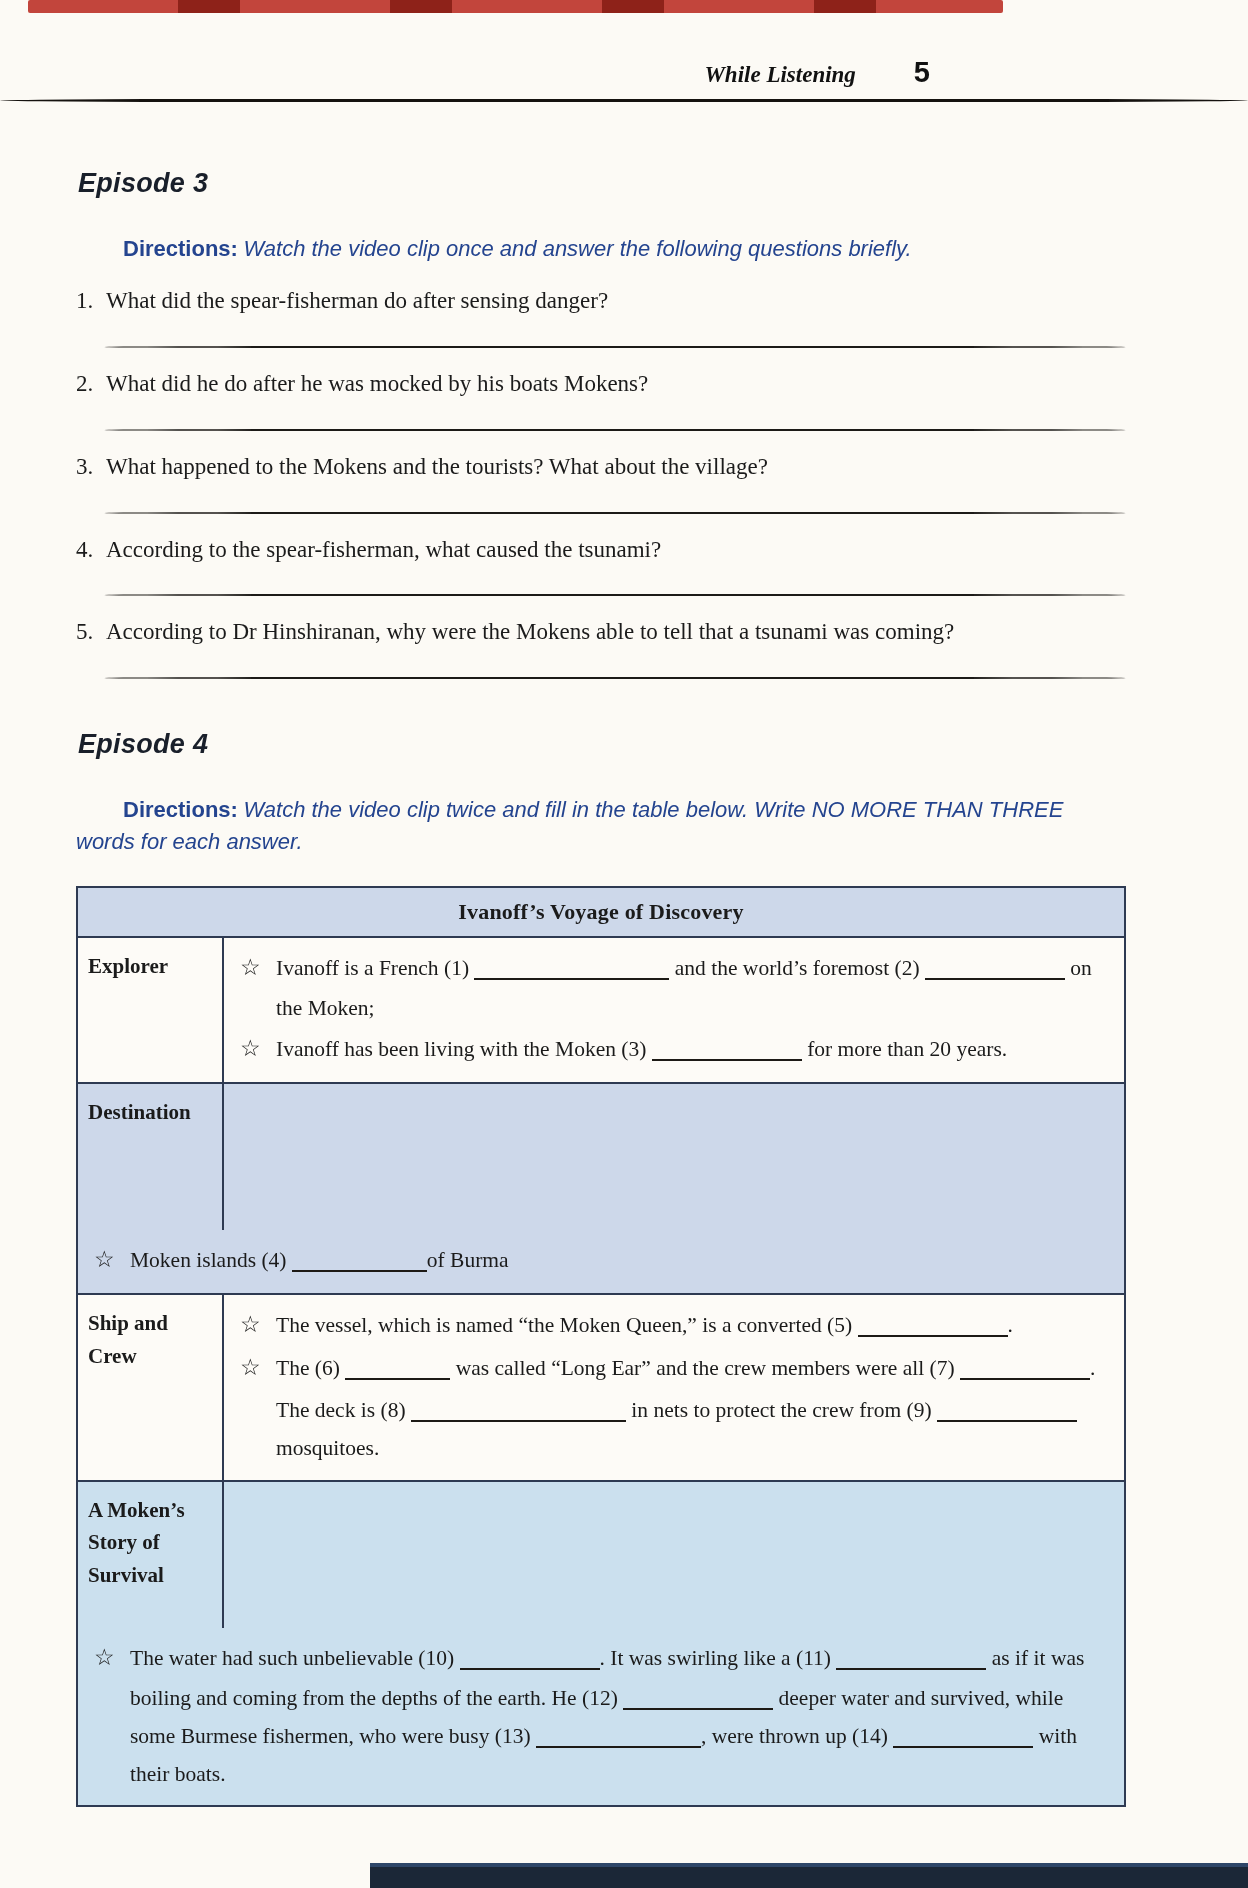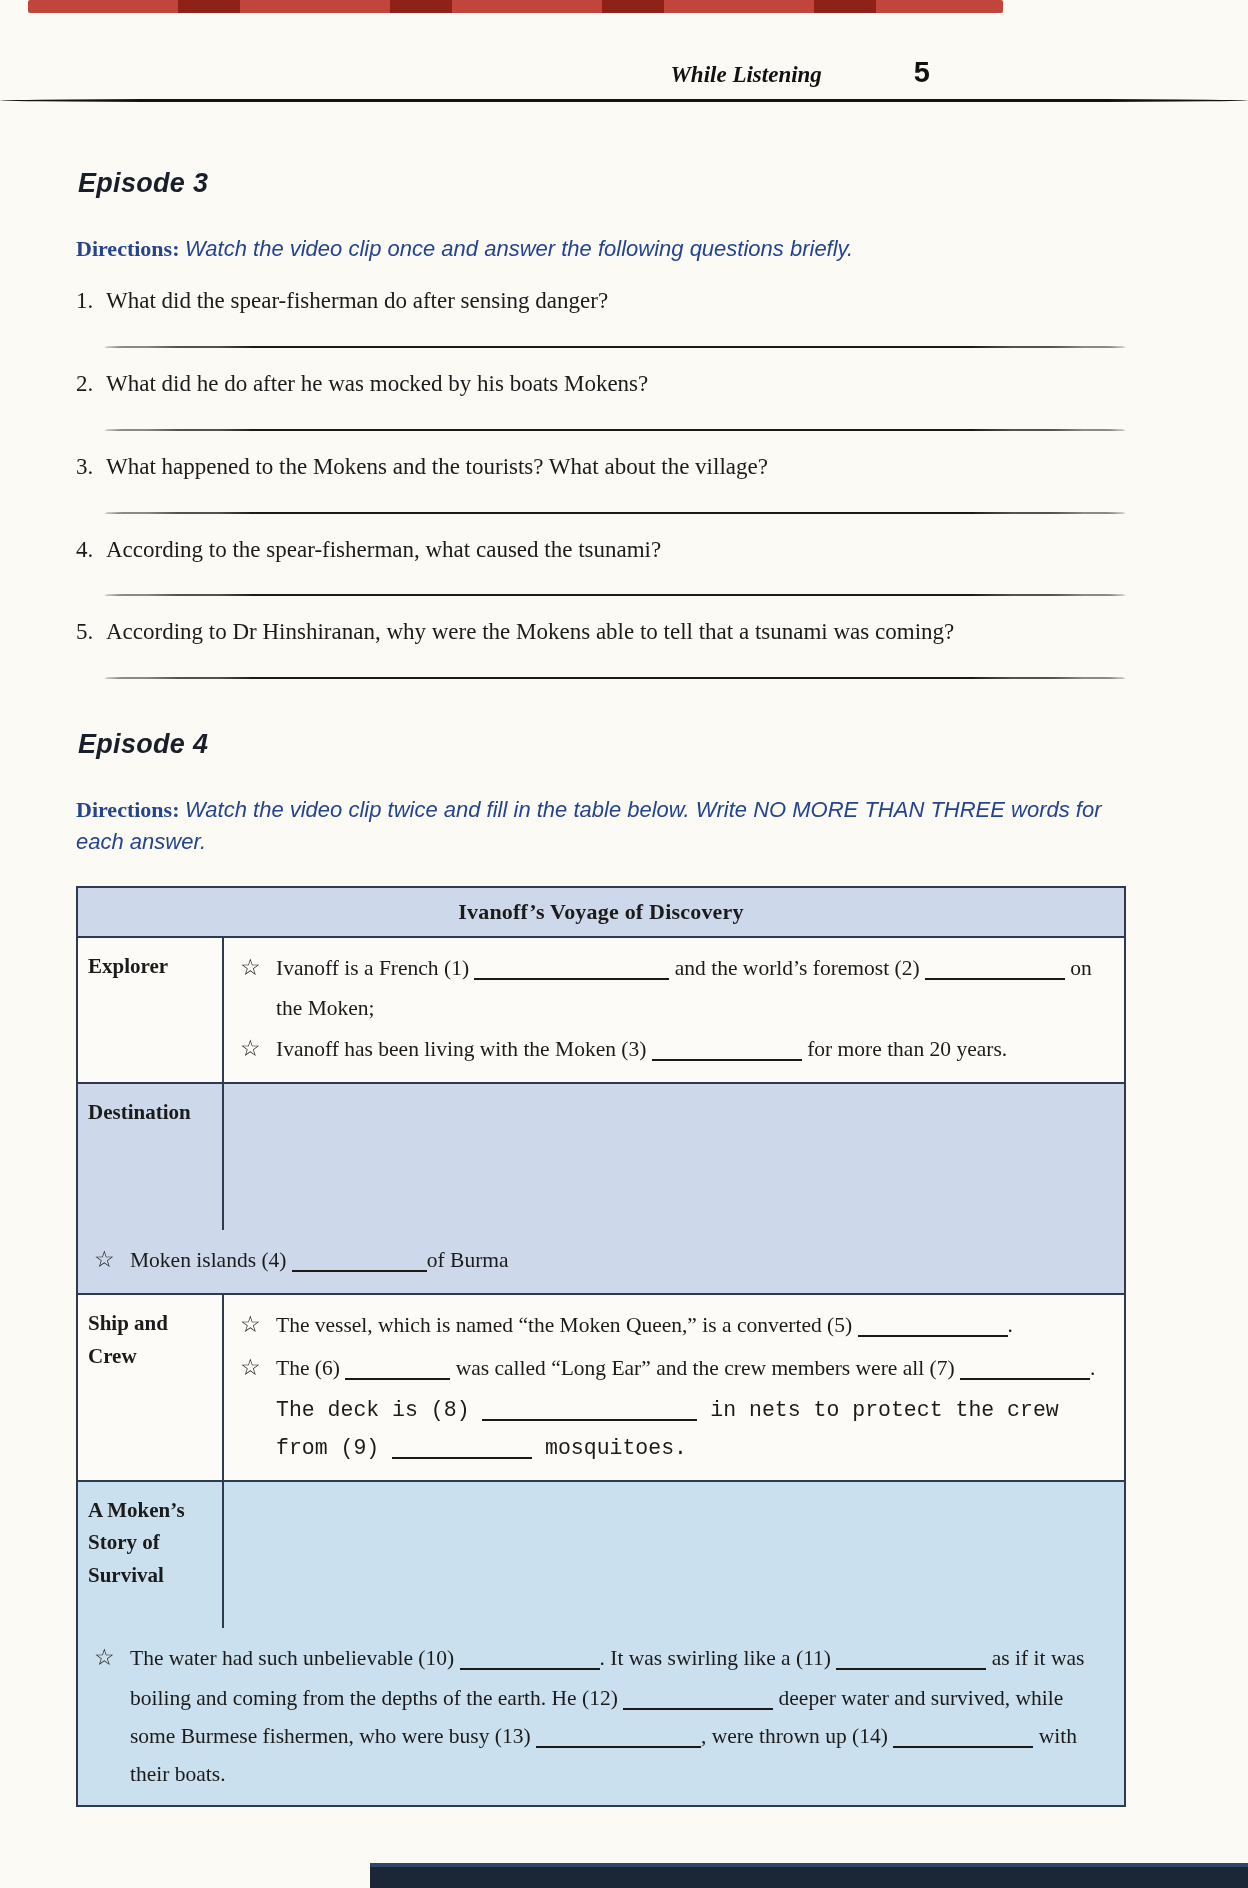--- a/index.html
+++ b/index.html
@@ -13,40 +13,41 @@
     position:absolute; top:0; left:28px; width:975px; height:13px;
     background:repeating-linear-gradient(90deg,
       var(--book-edge-red,#c2453c) 0 150px,
       var(--book-edge-red-dark,#8e2219) 150px 212px);
     border-radius:2px;
   }
   
   .page-header {
     position:absolute; top:56px; left:0; width:100%;
     display:flex; justify-content:flex-end; align-items:baseline;
-    gap:92px; padding-right:318px; box-sizing:border-box;
+    gap:58px; padding-right:318px; box-sizing:border-box;
   }
   .running-title { font-style:italic; font-weight:bold; font-size:23px; color:#111; }
   .page-number { font-family:"Liberation Sans", sans-serif; font-weight:bold; font-size:29px; color:#111; }
   .header-rule {
     position:absolute; top:99px; left:0; width:100%; height:0;
     border-top:3px solid #15120f; border-radius:50% / 4px;
   }
   .content { position:absolute; top:112px; left:76px; width:1050px; }
 
   .ep-title {
     font-family:"Liberation Sans", sans-serif; font-weight:bold; font-style:italic;
     font-size:27px; color:#191f2a; margin:56px 0 0 2px; letter-spacing:0.3px;
   }
   .ep-title.second { margin-top:50px; }
 
   .directions { margin:34px 0 0 0; font-size:22px; line-height:1.45; }
   .dir-label {
-    font-family:Liberation Serif, serif; font-weight:bold;
+    font-family:Liberation Sans, sans-serif; font-weight:bold;
     color:var(--directions-blue,#24448f);
+    margin-left:47px;
   }
   .dir-text {
     font-family:"Liberation Sans", sans-serif; font-style:italic;
     color:var(--directions-blue,#24448f);
   }
 
   .question { margin-top:21px; font-size:23px; line-height:1.3; }
   .q-num { display:inline-block; width:30px; }
   .answer-line {
     height:0; border-top:2.5px solid #1c1a17; margin:30px 0 0 28px;
@@ -69,21 +70,21 @@
   .t-row.shaded.alt { background:var(--table-shade-alt,#cbe0ee); }
   .t-label {
     width:146px; flex:0 0 146px; border-right:2px solid #2e3a52;
     font-weight:bold; font-size:21px; line-height:1.55;
     padding:12px 6px 10px 10px; box-sizing:border-box;
   }
   .t-content {
     flex:1; padding:8px 16px 10px 16px; font-size:21.5px; line-height:1.78;
   }
   .t-para { padding-left:36px; text-indent:-36px; margin:2px 0; }
-  .t-para.no-star { text-indent:0; margin-top:0;font-family:Liberation Mono, monospace; }
+  .t-para.no-star { text-indent:0; margin-top:0; }
   .star { display:inline-block; width:36px; text-indent:0; font-size:23px; }
   .blank {
     display:inline-block; border-bottom:2.5px solid #1d1a16;
     height:2px; vertical-align:-5px;
   }
 
   
   .bottom-bar {
     position:absolute; bottom:0; left:370px; right:0; height:21px;
     background:var(--bottom-bar-navy,#1b2737);

